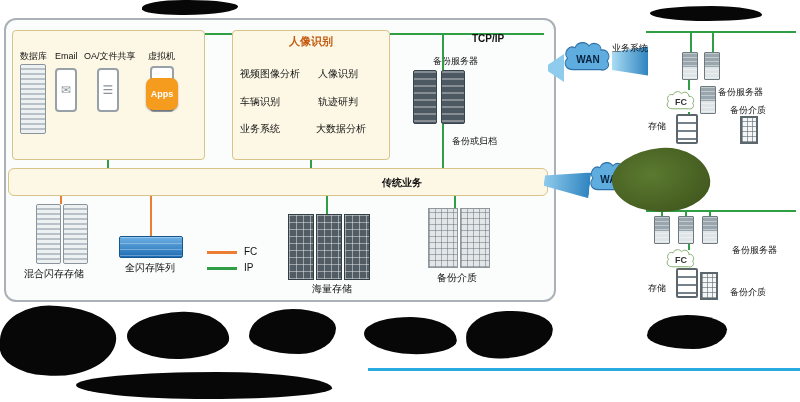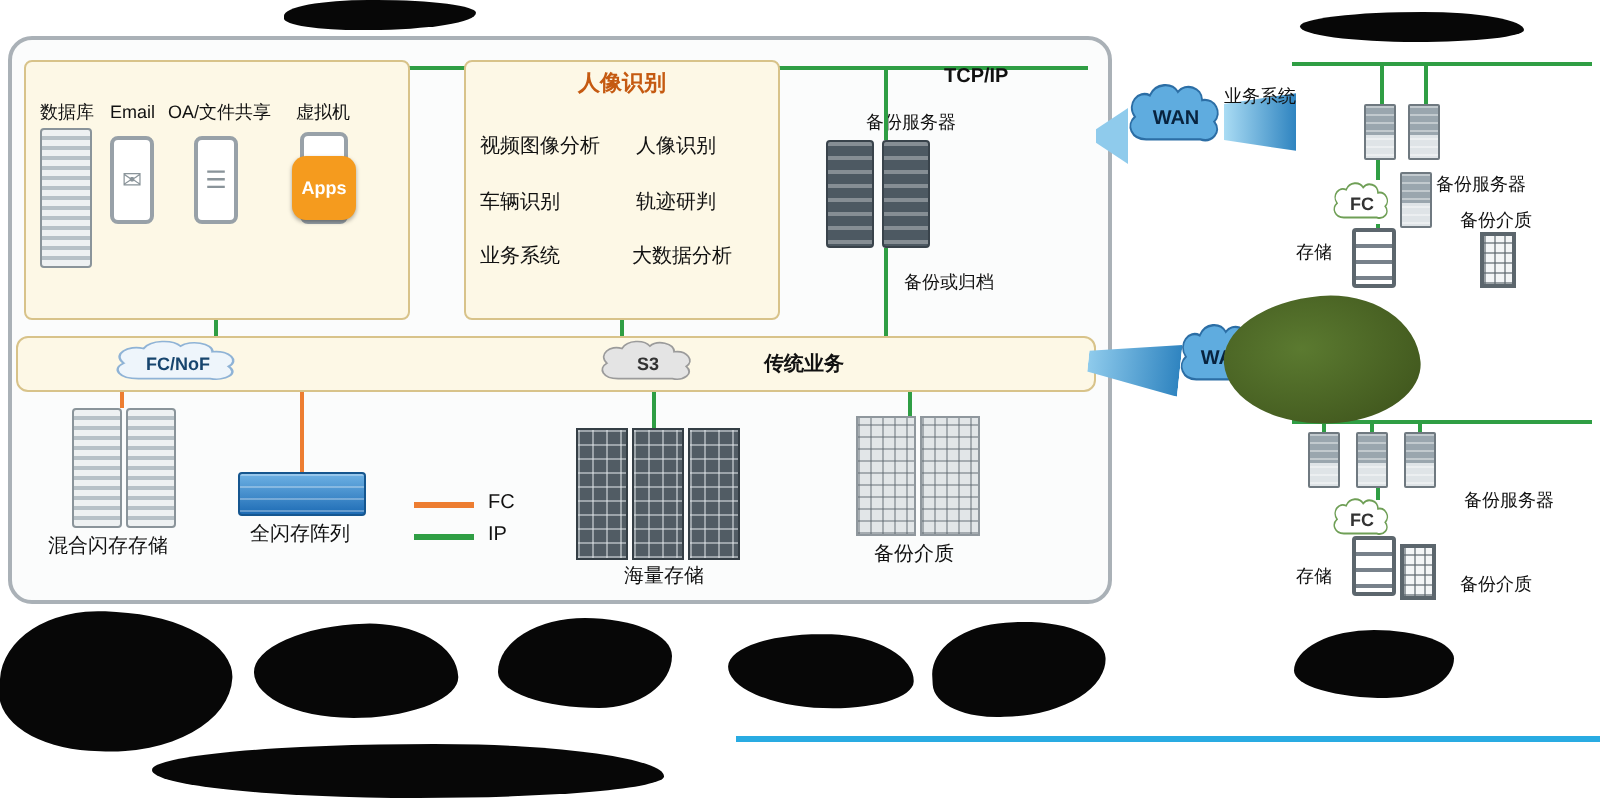--- a/index.html
+++ b/index.html
@@ -118,32 +118,20 @@
   <div class="abs dark-tower" style="left:441px;top:70px"></div>
   <div class="abs vline" style="left:442px;top:124px;height:44px"></div>
   <span class="abs lbl lbl9" style="left:452px;top:137px">备份或归档</span>
 
   <div class="abs vline" style="left:107px;top:160px;height:8px"></div>
   <div class="abs vline" style="left:310px;top:160px;height:8px"></div>
 
   <div class="abs bar" style="left:8px;top:168px;width:540px;height:28px"></div>
   <span class="abs lbl bold" style="left:382px;top:177px">传统业务</span>
 
-  <div class="abs cloud-wrap" style="left:52px;top:169px;width:74px;height:26px">
-    <svg class="cloud-svg c-proto" viewBox="0 0 120 64" preserveAspectRatio="none">
-        <path d="M28 50 C12 50 6 38 16 31 C6 20 20 8 32 13 C38 2 56 2 62 10 C70 2 88 6 88 17 C102 15 110 28 101 35 C110 44 98 53 86 50 Z"></path>
-      </svg>
-    <span class="cloud-text">FC/NoF</span>
-  </div>
-  <div class="abs cloud-wrap" style="left:296px;top:169px;width:56px;height:26px">
-    <svg class="cloud-svg c-gray" viewBox="0 0 120 64" preserveAspectRatio="none">
-        <path d="M28 50 C12 50 6 38 16 31 C6 20 20 8 32 13 C38 2 56 2 62 10 C70 2 88 6 88 17 C102 15 110 28 101 35 C110 44 98 53 86 50 Z"></path>
-      </svg>
-    <span class="cloud-text t-gray">S3</span>
-  </div>
 
   <div class="abs vline fc" style="left:60px;top:196px;height:8px"></div>
   <div class="abs vline fc" style="left:150px;top:196px;height:40px"></div>
   <div class="abs vline" style="left:326px;top:196px;height:18px"></div>
   <div class="abs vline" style="left:454px;top:196px;height:12px"></div>
 
   <div class="abs tower" style="left:36px;top:204px;height:60px;width:25px"></div>
   <div class="abs tower" style="left:63px;top:204px;height:60px;width:25px"></div>
   <span class="abs lbl" style="left:24px;top:268px">混合闪存存储</span>
 

